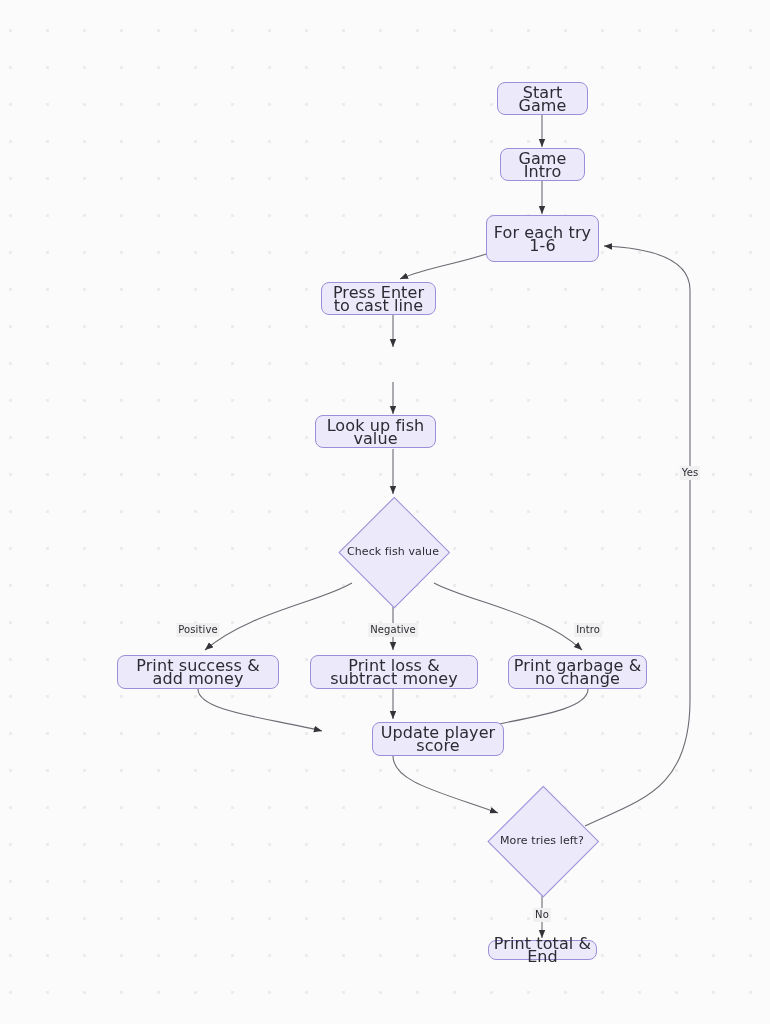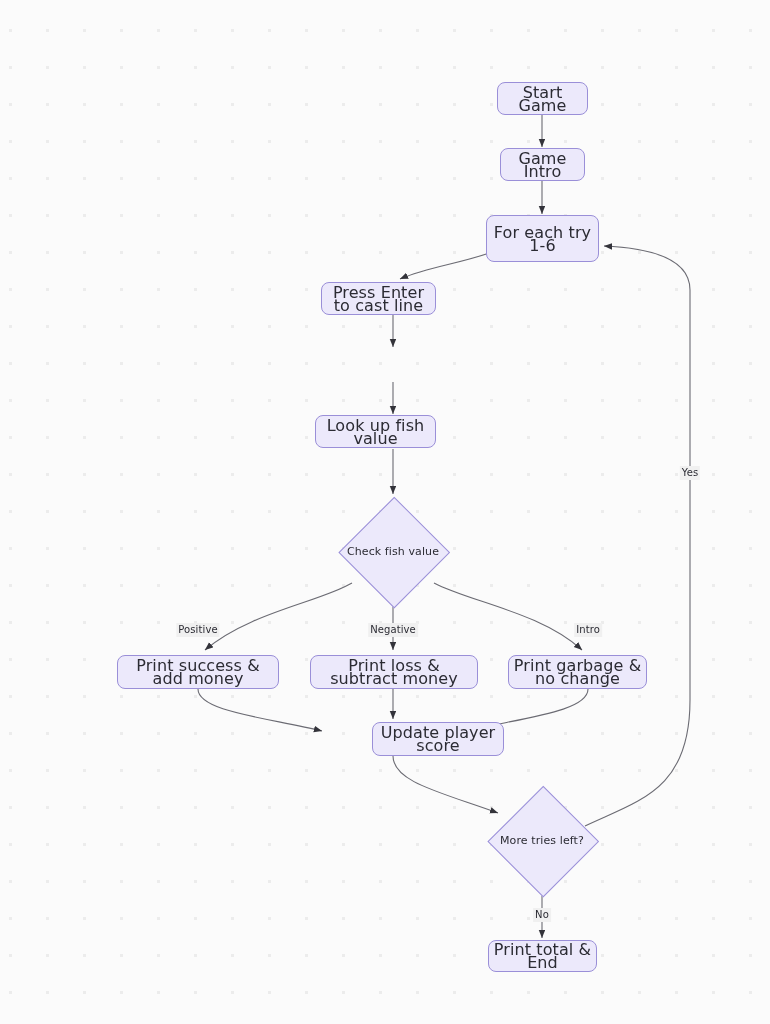--- a/index.html
+++ b/index.html
@@ -160,21 +160,21 @@
 
   <div class="node node-rect" style="left:328px; top:722px; width:132px; height:34px;margin-left:44px;">
     <span>Update player score</span>
   </div>
 
   <div class="node node-diamond" style="left:488px; top:786px;">
     <span class="dia-shape"></span>
     <span class="dia-label">More tries left?</span>
   </div>
 
-  <div class="node node-rect" style="left:488px; top:940px; width:109px; height:32px;">
+  <div class="node node-rect" style="left:488px; top:940px; width:109px; height:20px;">
     <span>Print total &amp; End</span>
   </div>
 
   <div class="edge-label" style="left:198px; top:630px;">Positive</div>
 
   <div class="edge-label" style="left:393px; top:630px;">Negative</div>
 
   <div class="edge-label" style="left:588px; top:630px;">Intro</div>
 
   <div class="edge-label" style="left:690px; top:473px;">Yes</div>

